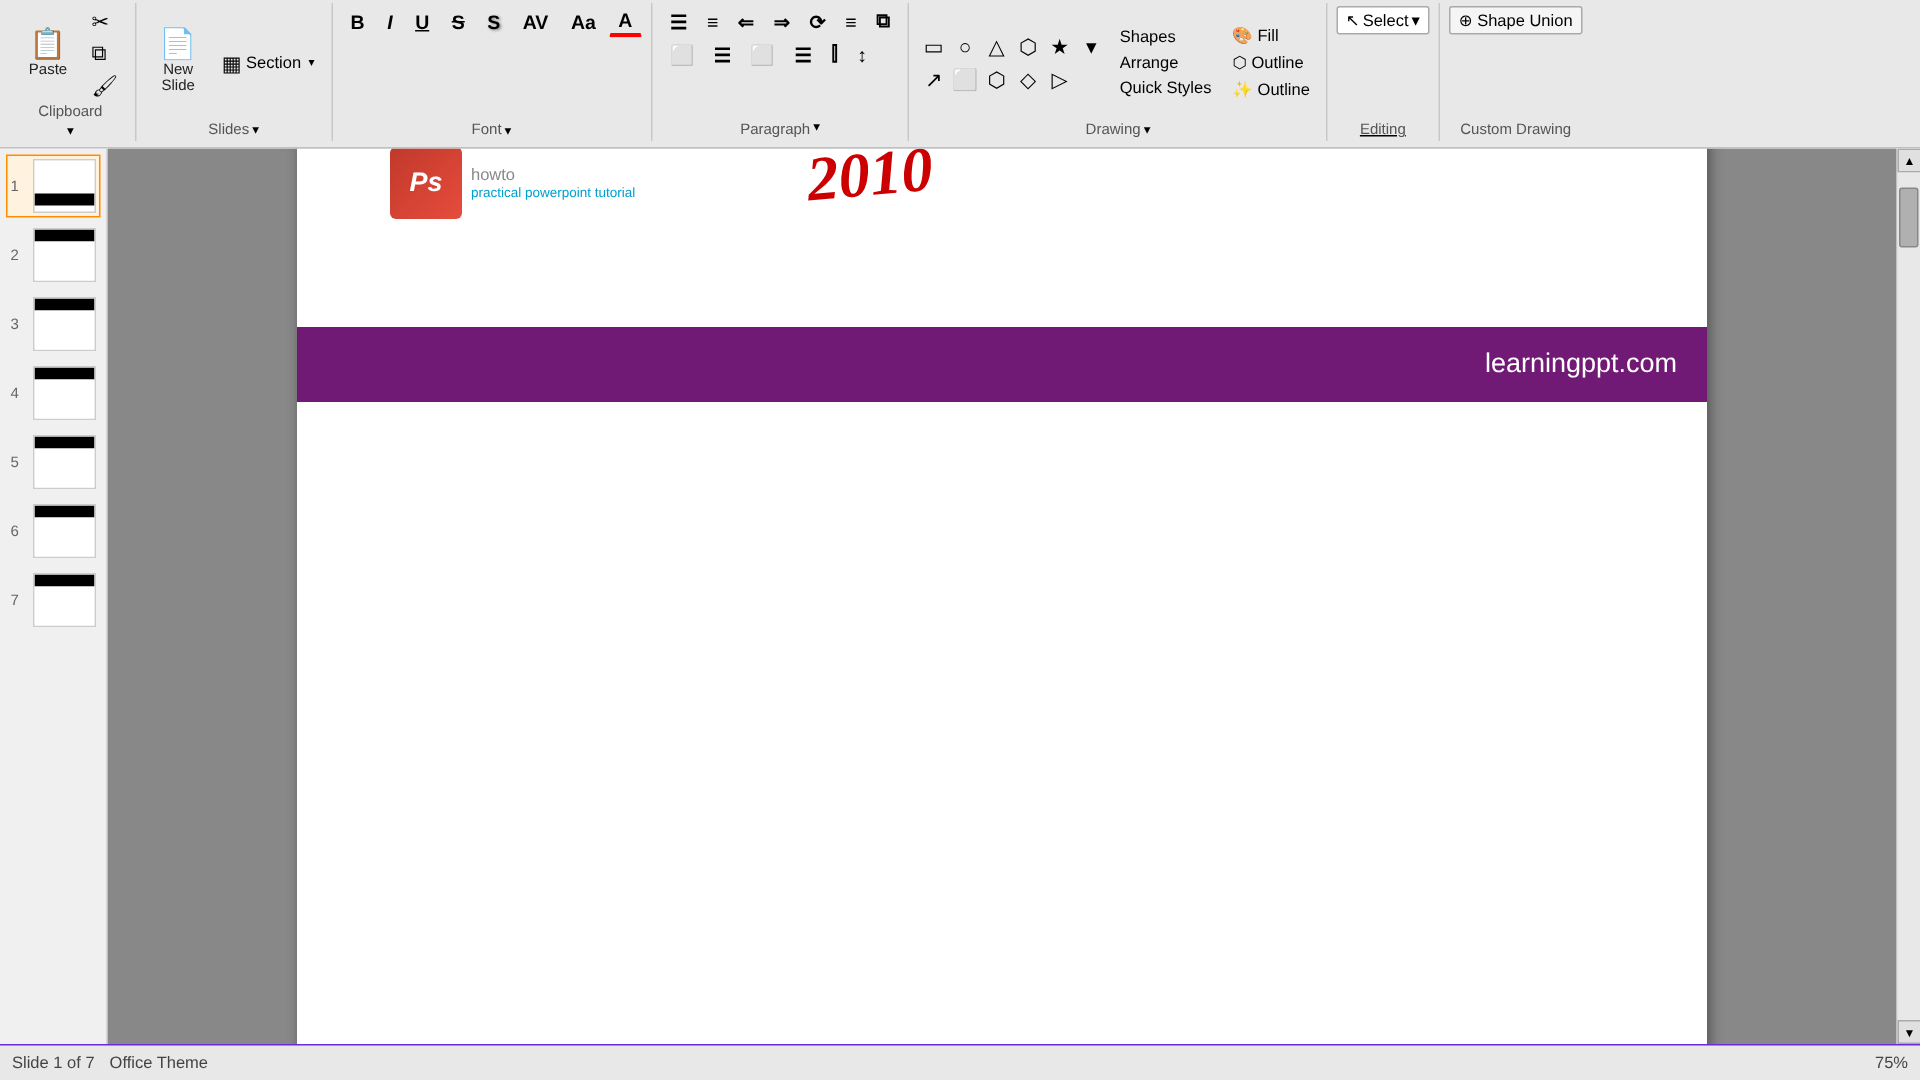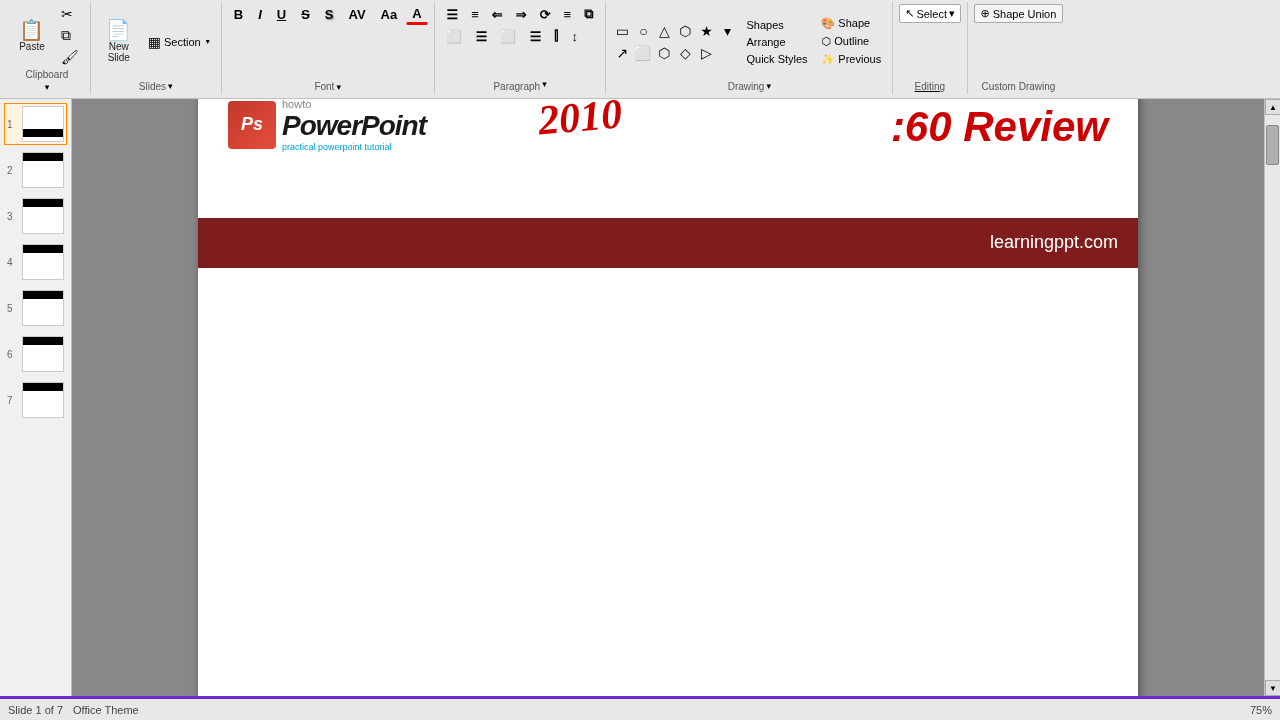--- a/index.html
+++ b/index.html
@@ -39,40 +39,40 @@
     .slide-thumb { display: flex; align-items: center; gap: 3px; padding: 2px; border: 1px solid transparent; cursor: pointer; }
     .slide-thumb.active { border-color: #ff8c00; background: #fff3e0; }
     .slide-num { font-size: 10px; color: #666; min-width: 12px; }
     .slide-preview { width: 48px; height: 36px; background: white; border: 1px solid #ccc; position: relative; overflow: hidden; }
     .slide-preview-inner { width: 100%; height: 100%; display: flex; flex-direction: column; }
 
     
     .canvas-area { flex: 1; background: #888; display: flex; align-items: center; justify-content: center; overflow: hidden; position: relative; }
     .slide-canvas { background: white; width: 940px; height: 620px; position: relative; box-shadow: 2px 2px 8px rgba(0,0,0,0.4); overflow: hidden; }
     .slide-logo-area { position: absolute; top: 10px; left: 30px; display: flex; align-items: center; gap: 6px; }
-    .ppt-logo { width: 48px; height: 48px; background: linear-gradient(135deg, #c0392b, #e74c3c); border-radius: 4px; display: flex; align-items: center; justify-content: center; color: white; font-size: 18px; font-weight: bold; font-style: italic; }
+    .ppt-logo { width: 48px; height: 48px; background: linear-gradient(135deg, #c0392b, #e74c3c); border-radius: 4px; display: flex; align-items: center; justify-content: center; color: white; font-size: 18px; font-weight: bold; font-style: italic; margin-left: 32px; }
     .logo-text-area { display: flex; flex-direction: column; }
     .logo-how-to { font-size: 11px; color: #888; }
     .logo-powerpoint { font-size: 28px; font-weight: 900; color: #1a1a1a; font-style: italic; letter-spacing: -1px; }
     .logo-practical { font-size: 9px; color: #00a0d0; }
     .logo-2010 { font-size: 42px; font-weight: 900; color: #cc0000; font-style: italic; position: absolute; top: 5px; left: 340px; transform: rotate(-5deg); font-family: Georgia, serif; }
     .slide-review-text { position: absolute; top: 15px; right: 30px; font-size: 42px; font-weight: 900; color: #cc0000; font-style: italic; }
-    .slide-black-bar { position: absolute; top: 130px; left: 0; right: 0; height: 50px; background: #7f1d1d; display: flex; align-items: center; justify-content: flex-end; padding-right: 20px; }
+    .slide-black-bar { position: absolute; top: 130px; left: 0; right: 0; height: 50px; background: #701a75; display: flex; align-items: center; justify-content: flex-end; padding-right: 20px; }
     .slide-url { color: white; font-size: 18px; font-family: Arial, sans-serif; }
     .slide-main-content { position: absolute; top: 200px; left: 0; right: 0; text-align: center; }
     .slide-title { font-size: 72px; font-weight: 900; color: #000; font-style: italic; font-family: Georgia, 'Times New Roman', serif; line-height: 1.1; }
 
     
     .right-scrollbar { width: 16px; background: #f0f0f0; border-left: 1px solid #c0c0c0; display: flex; flex-direction: column; }
     .scrollbar-btn { width: 16px; height: 16px; background: #e0e0e0; border: 1px solid #aaa; display: flex; align-items: center; justify-content: center; font-size: 8px; cursor: pointer; }
     .scrollbar-track { flex: 1; background: #e8e8e8; position: relative; }
     .scrollbar-thumb { position: absolute; top: 10px; left: 1px; right: 1px; height: 40px; background: #b0b0b0; border: 1px solid #888; border-radius: 2px; }
 
     
-    .bottom-bar { height: 24px; background: #e8e8e8; border-top: 3px solid #6d28d9; display: flex; align-items: center; padding: 0 8px; font-size: 11px; color: #444; gap: 10px; }
+    .bottom-bar { height: 24px; background: #e8e8e8; border-top: 1px solid #6d28d9; display: flex; align-items: center; padding: 0 8px; font-size: 11px; color: #444; gap: 10px; }
     .select-btn { display: flex; align-items: center; gap: 2px; font-size: 11px; padding: 2px 5px; border: 1px solid #aaa; border-radius: 2px; background: white; cursor: pointer; }
     .shape-union-btn { display: flex; align-items: center; gap: 3px; font-size: 11px; padding: 2px 6px; border: 1px solid #aaa; border-radius: 2px; background: #f5f5f5; cursor: pointer; }
 
     
     .fmt-B { font-weight: bold; }
     .fmt-I { font-style: italic; }
     .fmt-U { text-decoration: underline; }
     .fmt-S { text-decoration: line-through; }
 
     
@@ -199,27 +199,27 @@
           <div class="ribbon-small-btn">
             <span>Arrange</span>
           </div>
           <div class="ribbon-small-btn">
             <span>Quick
 Styles</span>
           </div>
         </div>
         <div class="ribbon-small-row" style="gap:1px;">
           <div class="ribbon-small-btn">
-            <span>🎨 Shape</span>
+            <span>🎨 Fill</span>
           </div>
           <div class="ribbon-small-btn">
             <span>⬡ Outline</span>
           </div>
           <div class="ribbon-small-btn">
-            <span>✨ Previous</span>
+            <span>✨ Outline</span>
           </div>
         </div>
       </div>
       <div style="display:flex;align-items:center;gap:2px;margin-top:auto;">
         <span class="ribbon-group-label">Drawing</span>
         <span style="font-size:9px;cursor:pointer;">▾</span>
       </div>
     </div>
 
     <div class="ribbon-group">
@@ -307,28 +307,26 @@
 
   <div class="canvas-area">
     <div class="slide-canvas">
 
       <div class="slide-logo-area">
         <div class="ppt-logo">
           <span>Ps</span>
         </div>
         <div class="logo-text-area">
           <span class="logo-how-to">howto</span>
-          <span class="logo-powerpoint">PowerPoint</span>
           <span class="logo-practical">practical powerpoint tutorial</span>
         </div>
       </div>
 
       <div class="logo-2010">2010</div>
 
-      <div class="slide-review-text">:60 Review</div>
 
       <div class="slide-black-bar">
         <span class="slide-url">learningppt.com</span>
       </div>
 
 
     </div>
   </div>
 
   <div class="right-scrollbar">

